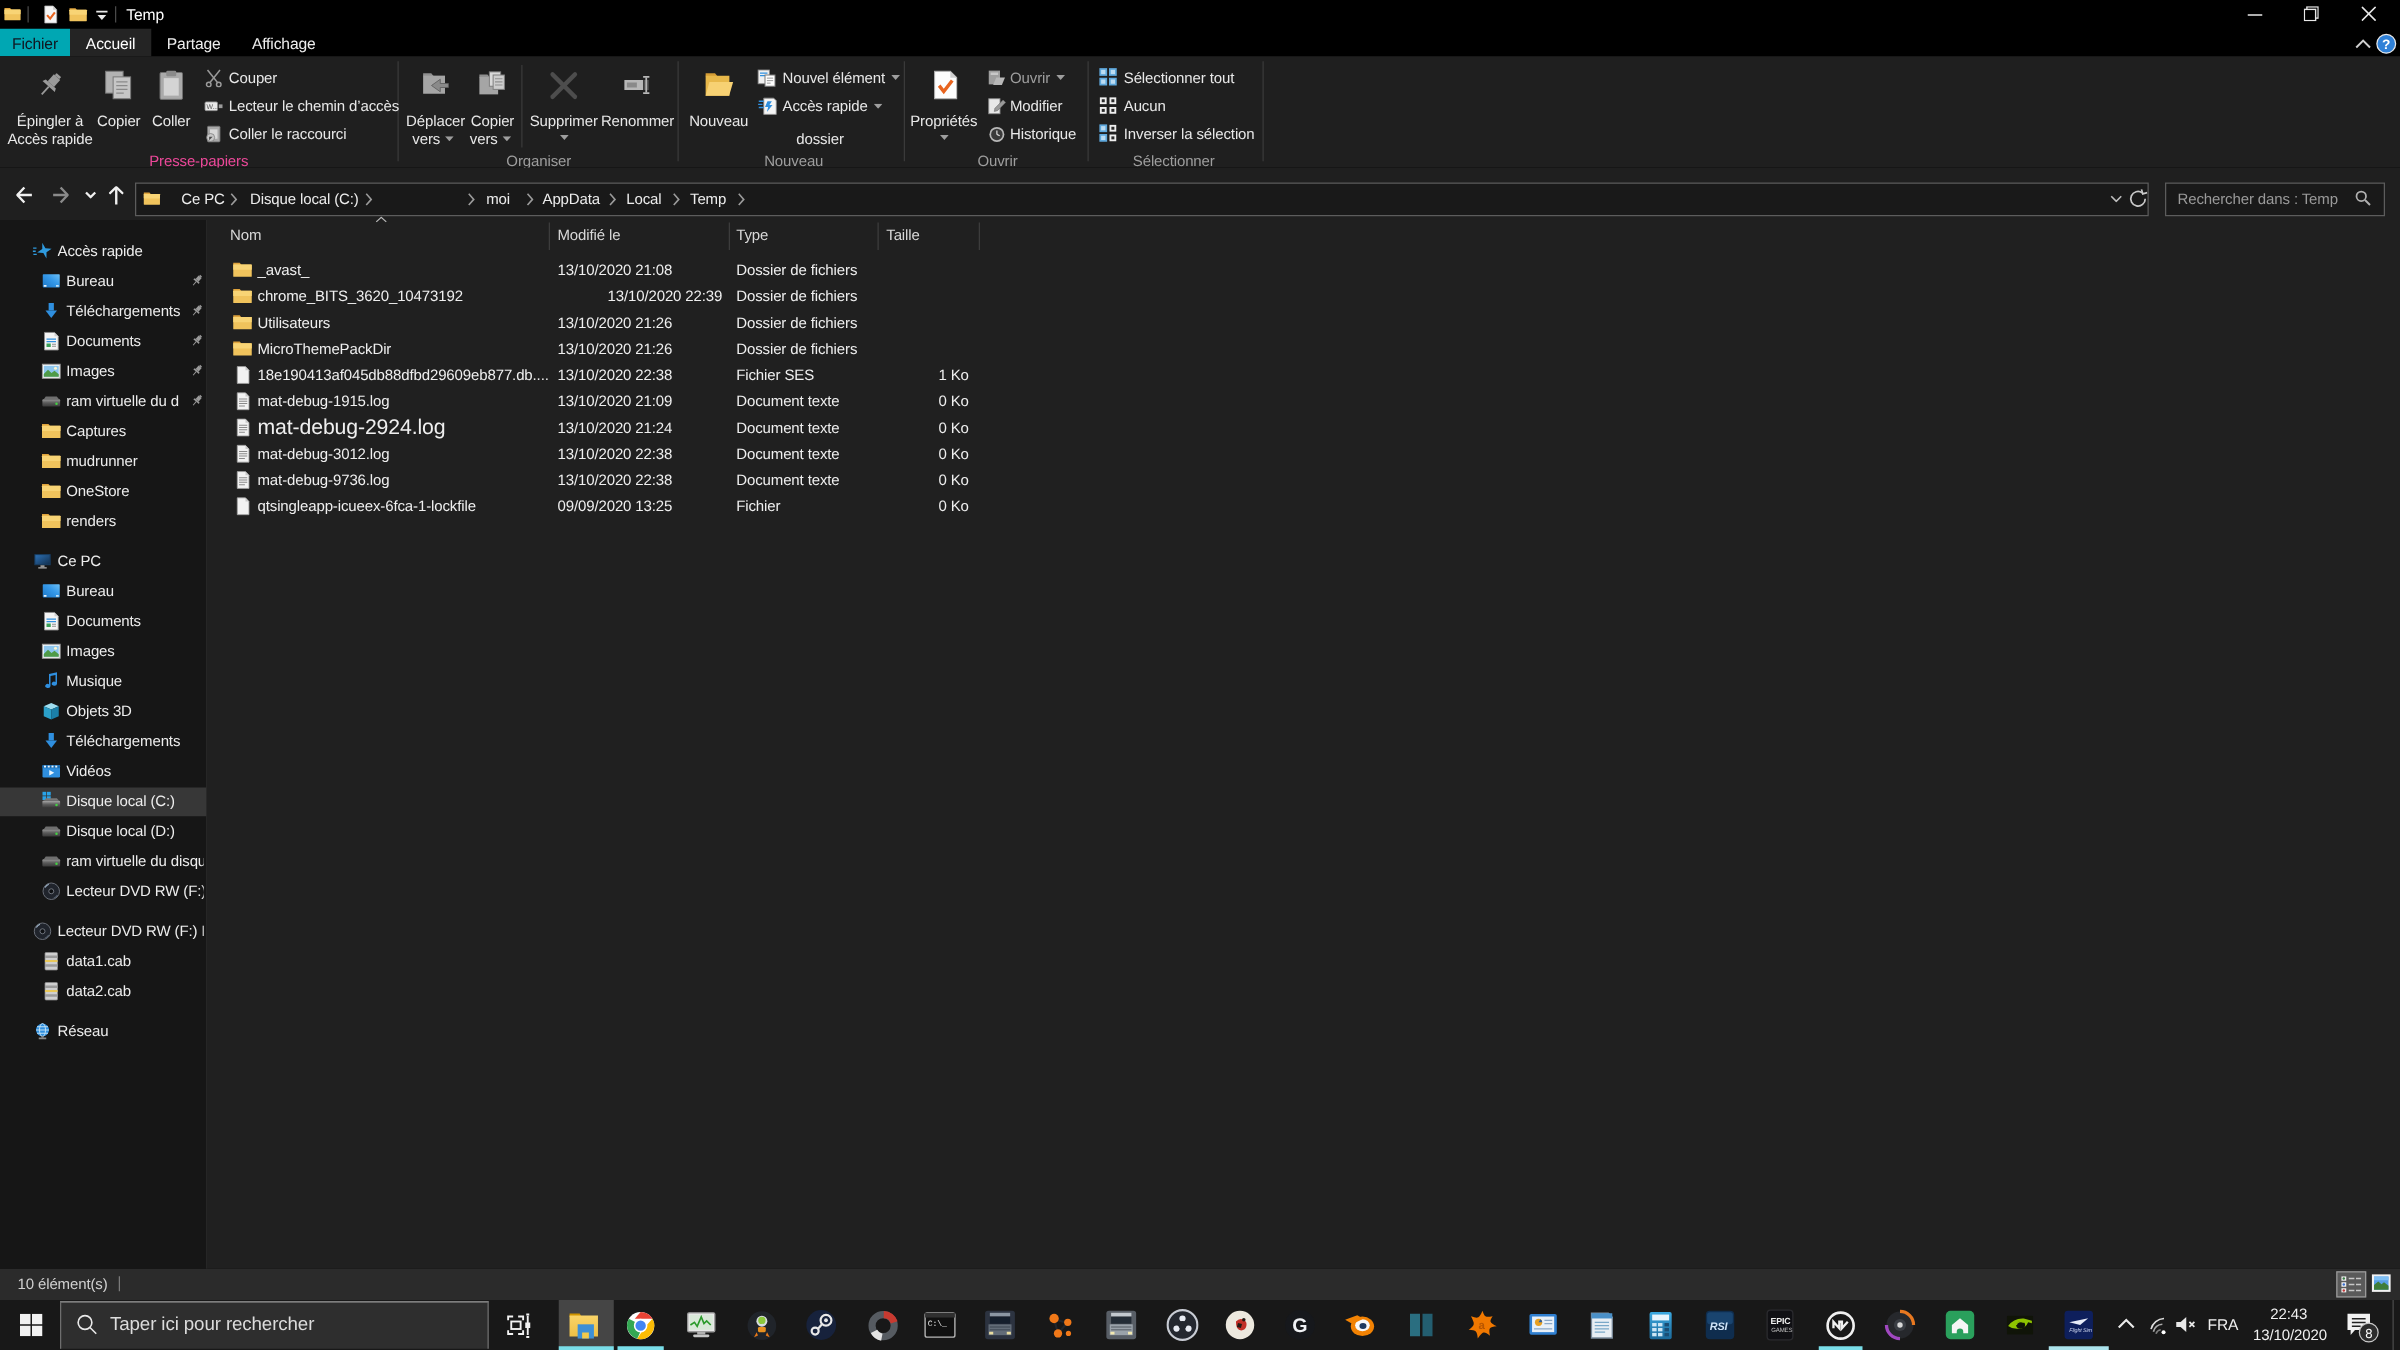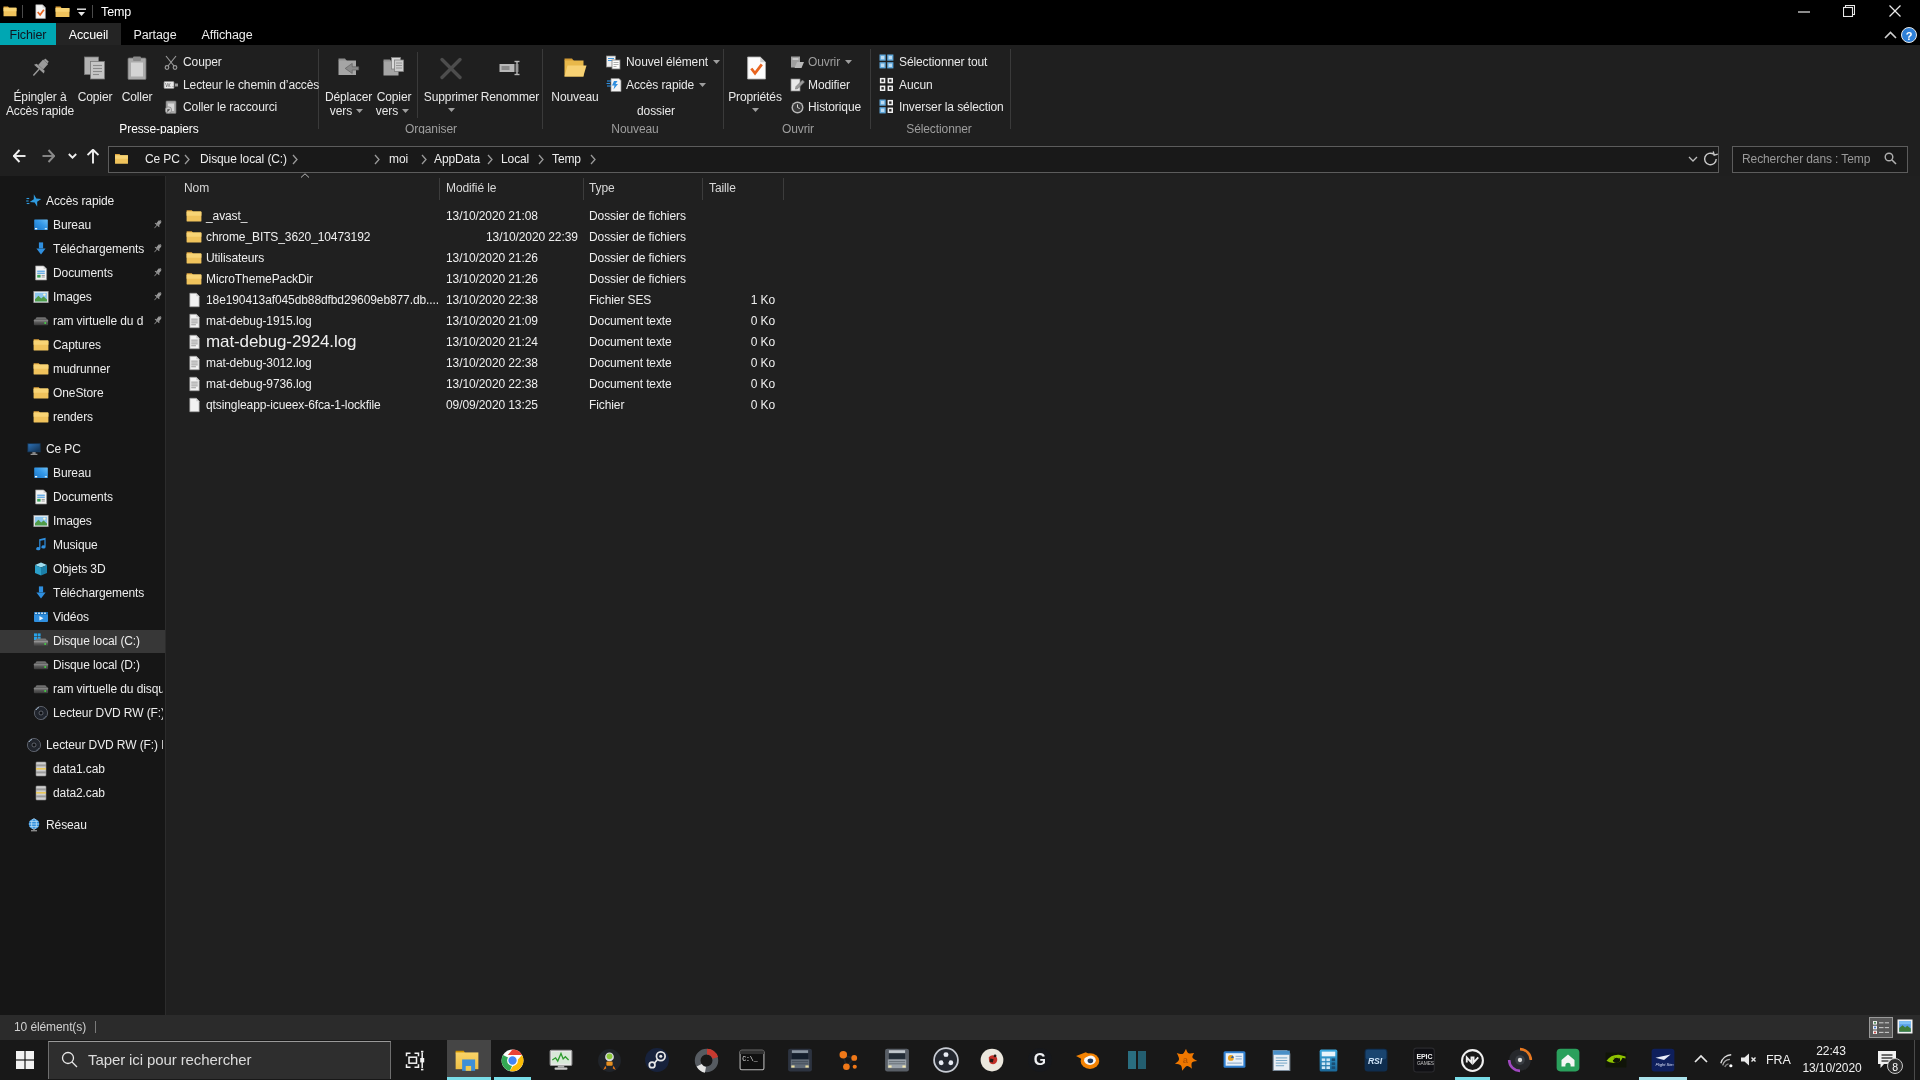--- a/index.html
+++ b/index.html
@@ -64,21 +64,21 @@
       </svg>
     </div>
     <div style="position:absolute;left:1901px;top:27px;width:16px;height:16px;border-radius:50%;background:#2f80d7;border:1px solid #e8e8e8;color:#fff;font-size:11px;font-weight:bold;text-align:center;line-height:16px">?</div>
     <div style="position:absolute;left:0px;top:45px;width:1920px;height:89px;background:#1f1f1f"></div>
     <div style="position:absolute;left:318px;top:49px;width:1px;height:80px;background:#3a3a3a"></div>
     <div style="position:absolute;left:542px;top:49px;width:1px;height:80px;background:#3a3a3a"></div>
     <div style="position:absolute;left:723px;top:49px;width:1px;height:80px;background:#3a3a3a"></div>
     <div style="position:absolute;left:870px;top:49px;width:1px;height:80px;background:#3a3a3a"></div>
     <div style="position:absolute;left:1010px;top:49px;width:1px;height:80px;background:#3a3a3a"></div>
     <div style="position:absolute;left:417px;top:52px;width:1px;height:66px;background:#3a3a3a"></div>
-    <div style="position:absolute;left:59px;top:120px;width:200px;text-align:center;font-size:12px;line-height:18px;white-space:nowrap;color:#ffffff;">Presse-papiers</div>
+    <div style="position:absolute;left:59px;top:120px;width:200px;text-align:center;font-size:12px;line-height:18px;white-space:nowrap;color:#ec4899;">Presse-papiers</div>
     <div style="position:absolute;left:331px;top:120px;width:200px;text-align:center;font-size:12px;line-height:18px;white-space:nowrap;color:#9e9e9e;">Organiser</div>
     <div style="position:absolute;left:535px;top:120px;width:200px;text-align:center;font-size:12px;line-height:18px;white-space:nowrap;color:#9e9e9e;">Nouveau</div>
     <div style="position:absolute;left:698px;top:120px;width:200px;text-align:center;font-size:12px;line-height:18px;white-space:nowrap;color:#9e9e9e;">Ouvrir</div>
     <div style="position:absolute;left:839px;top:120px;width:200px;text-align:center;font-size:12px;line-height:18px;white-space:nowrap;color:#9e9e9e;">Sélectionner</div>
     <div style="position:absolute;left:28px;top:56px;width:24px;height:24px">
       <svg width="24" height="24" viewBox="0 0 24 24">
         <g fill="#9a9a9a" transform="rotate(42 12 12)">
           <rect x="9.6" y="1.4" width="4.8" height="2.2" rx="0.4"></rect>
           <rect x="8.6" y="3.6" width="6.8" height="7.4"></rect>
           <path d="M6.6 11 h10.8 l1.2 2.6 h-13.2 z"></path>

